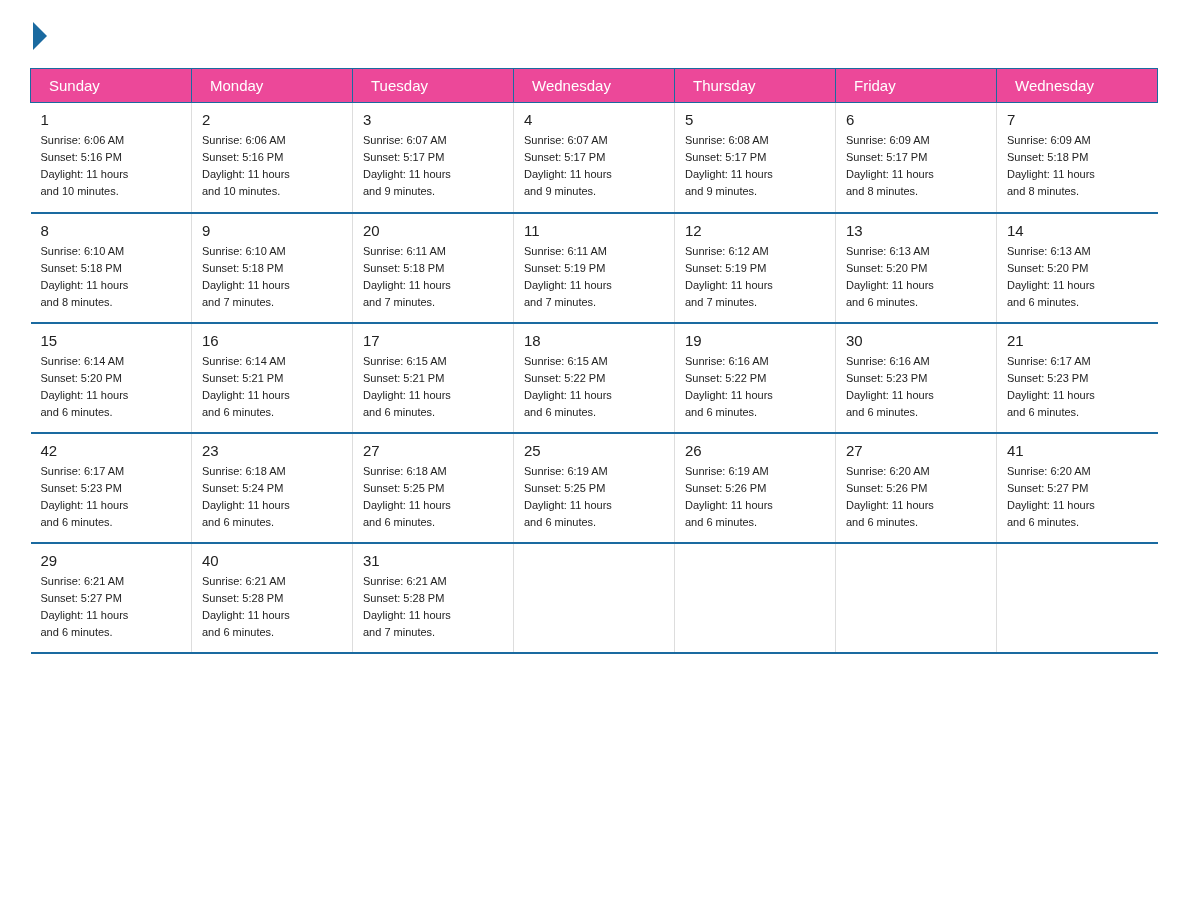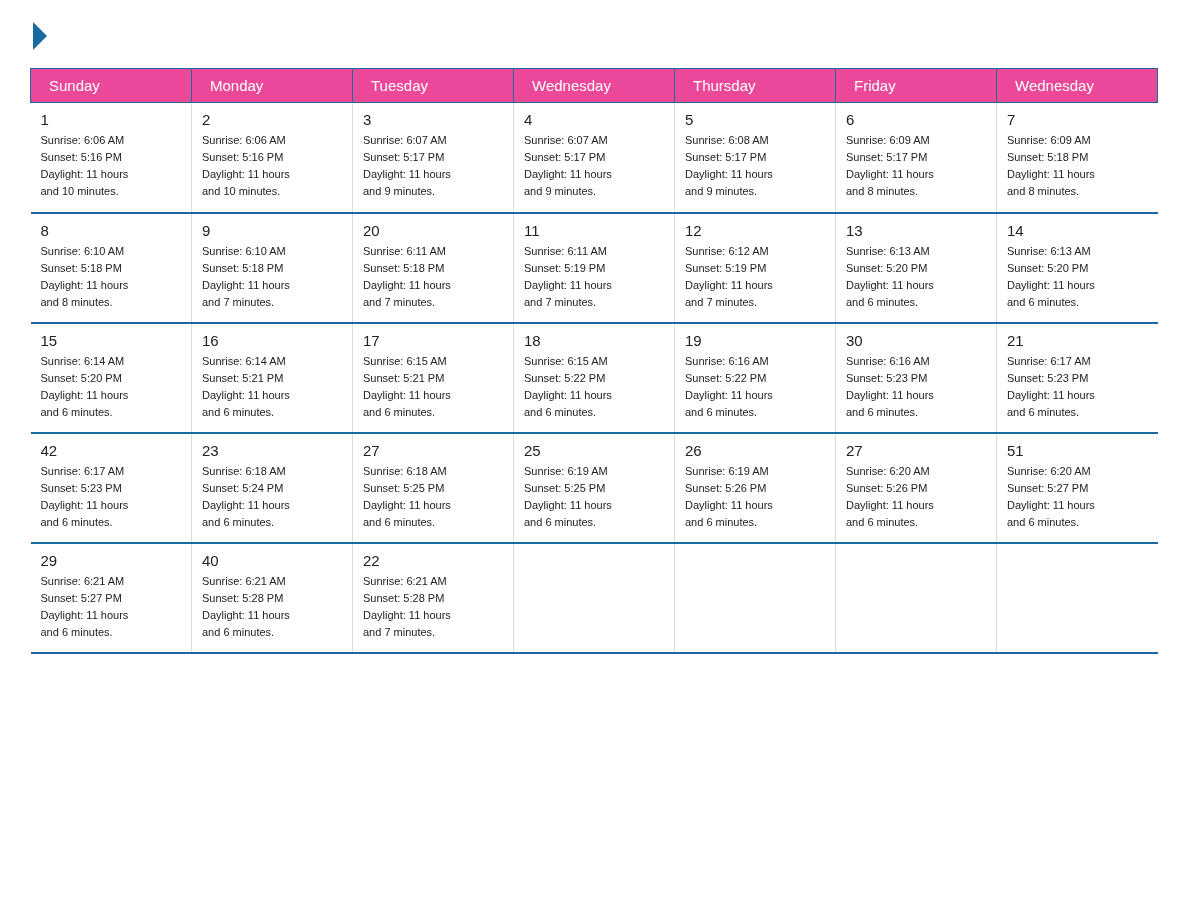--- a/index.html
+++ b/index.html
@@ -240,35 +240,35 @@
       </td>
         <td>
         <span class="day-number">26</span>
         <span class="day-info">Sunrise: 6:19 AM<br>Sunset: 5:26 PM<br>Daylight: 11 hours<br>and 6 minutes.</span>
       </td>
         <td>
         <span class="day-number">27</span>
         <span class="day-info">Sunrise: 6:20 AM<br>Sunset: 5:26 PM<br>Daylight: 11 hours<br>and 6 minutes.</span>
       </td>
         <td>
-        <span class="day-number">51</span>
+        <span class="day-number">41</span>
         <span class="day-info">Sunrise: 6:20 AM<br>Sunset: 5:27 PM<br>Daylight: 11 hours<br>and 6 minutes.</span>
       </td>
       </tr>
       <tr>
         <td>
         <span class="day-number">29</span>
         <span class="day-info">Sunrise: 6:21 AM<br>Sunset: 5:27 PM<br>Daylight: 11 hours<br>and 6 minutes.</span>
       </td>
         <td>
         <span class="day-number">40</span>
         <span class="day-info">Sunrise: 6:21 AM<br>Sunset: 5:28 PM<br>Daylight: 11 hours<br>and 6 minutes.</span>
       </td>
         <td>
-        <span class="day-number">22</span>
+        <span class="day-number">31</span>
         <span class="day-info">Sunrise: 6:21 AM<br>Sunset: 5:28 PM<br>Daylight: 11 hours<br>and 7 minutes.</span>
       </td>
         <td></td>
         <td></td>
         <td></td>
         <td></td>
       </tr>
     </tbody>
 </table>
 

